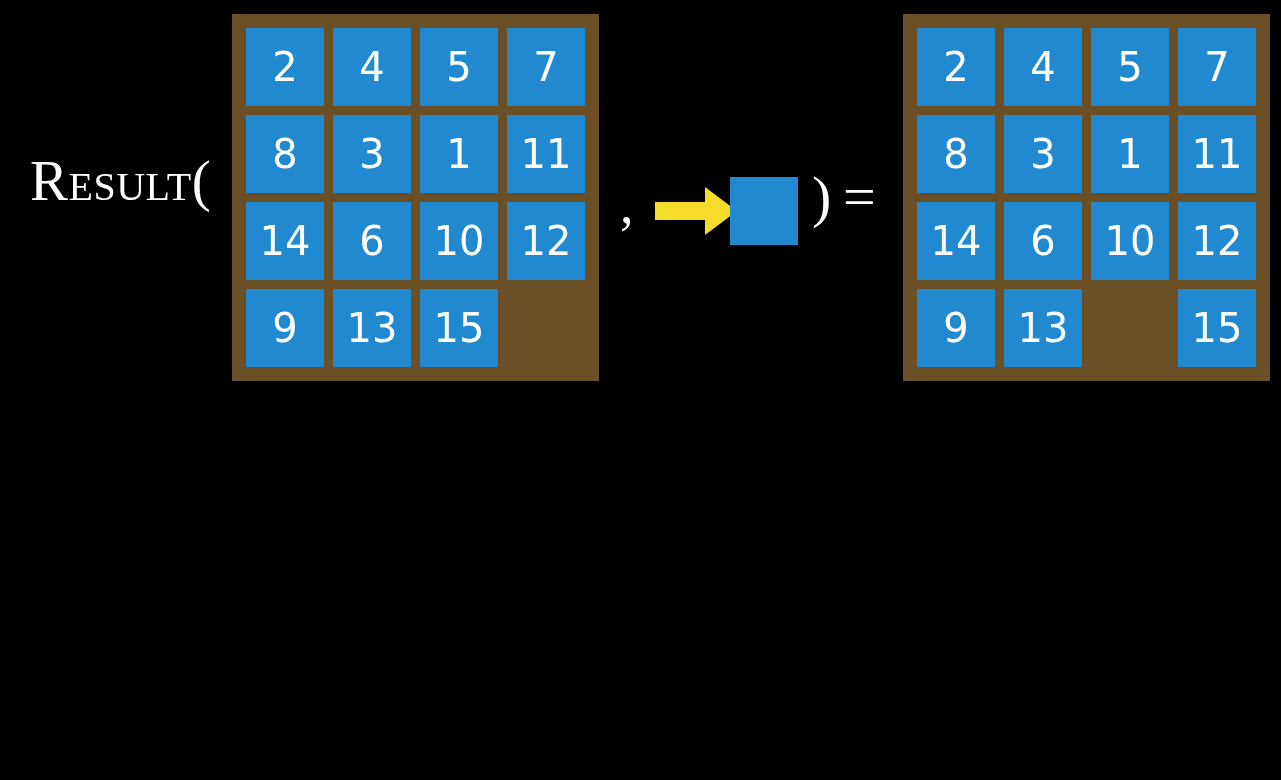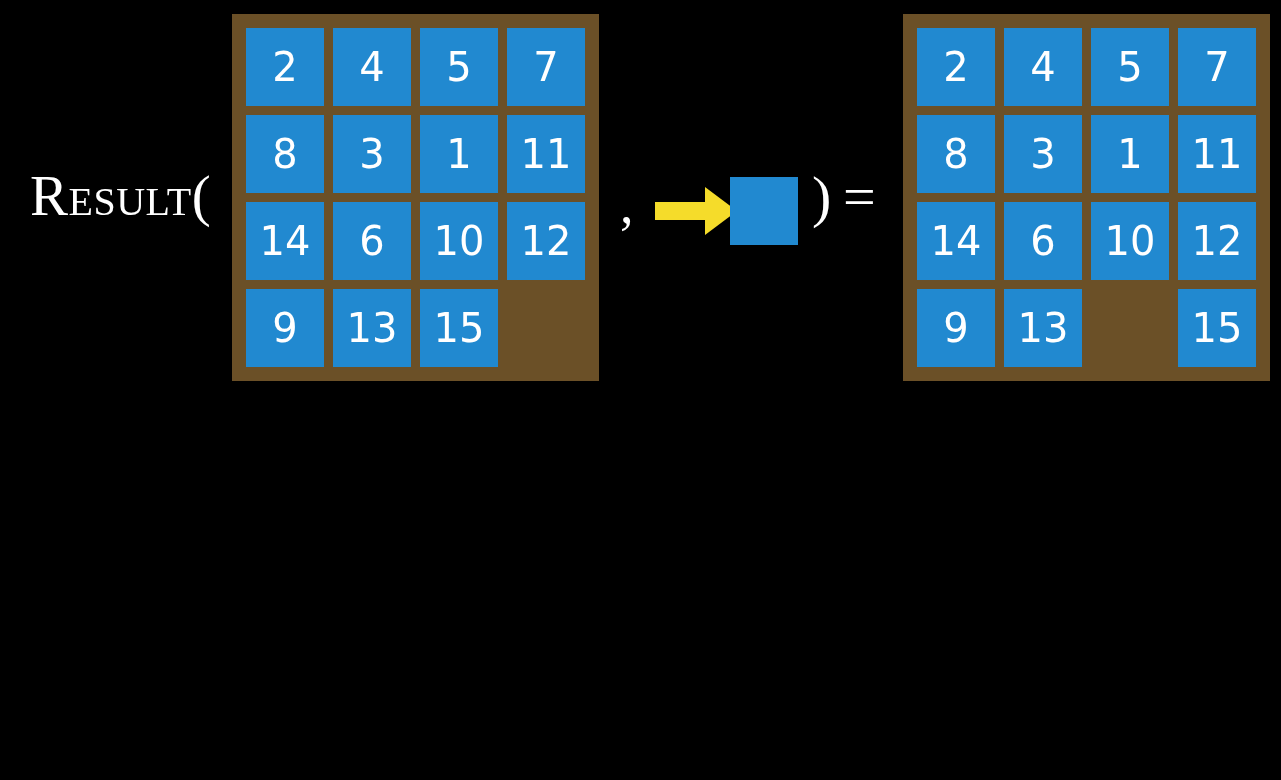--- a/index.html
+++ b/index.html
@@ -38,21 +38,21 @@
     position: absolute;
     color: #ffffff;
     font-family: "Liberation Serif", serif;
     font-variant: small-caps;
     letter-spacing: 0.5px;
     white-space: nowrap;
     line-height: 1;
   }
   .row-1 .result-label {
     left: 30px;
-    top: 167px;
+    top: 152px;
     font-size: 57px;
   }
 
   
   .comma {
     position: absolute;
     color: #ffffff;
     font-family: "Liberation Serif", serif;
     font-size: 54px;
     line-height: 1;

